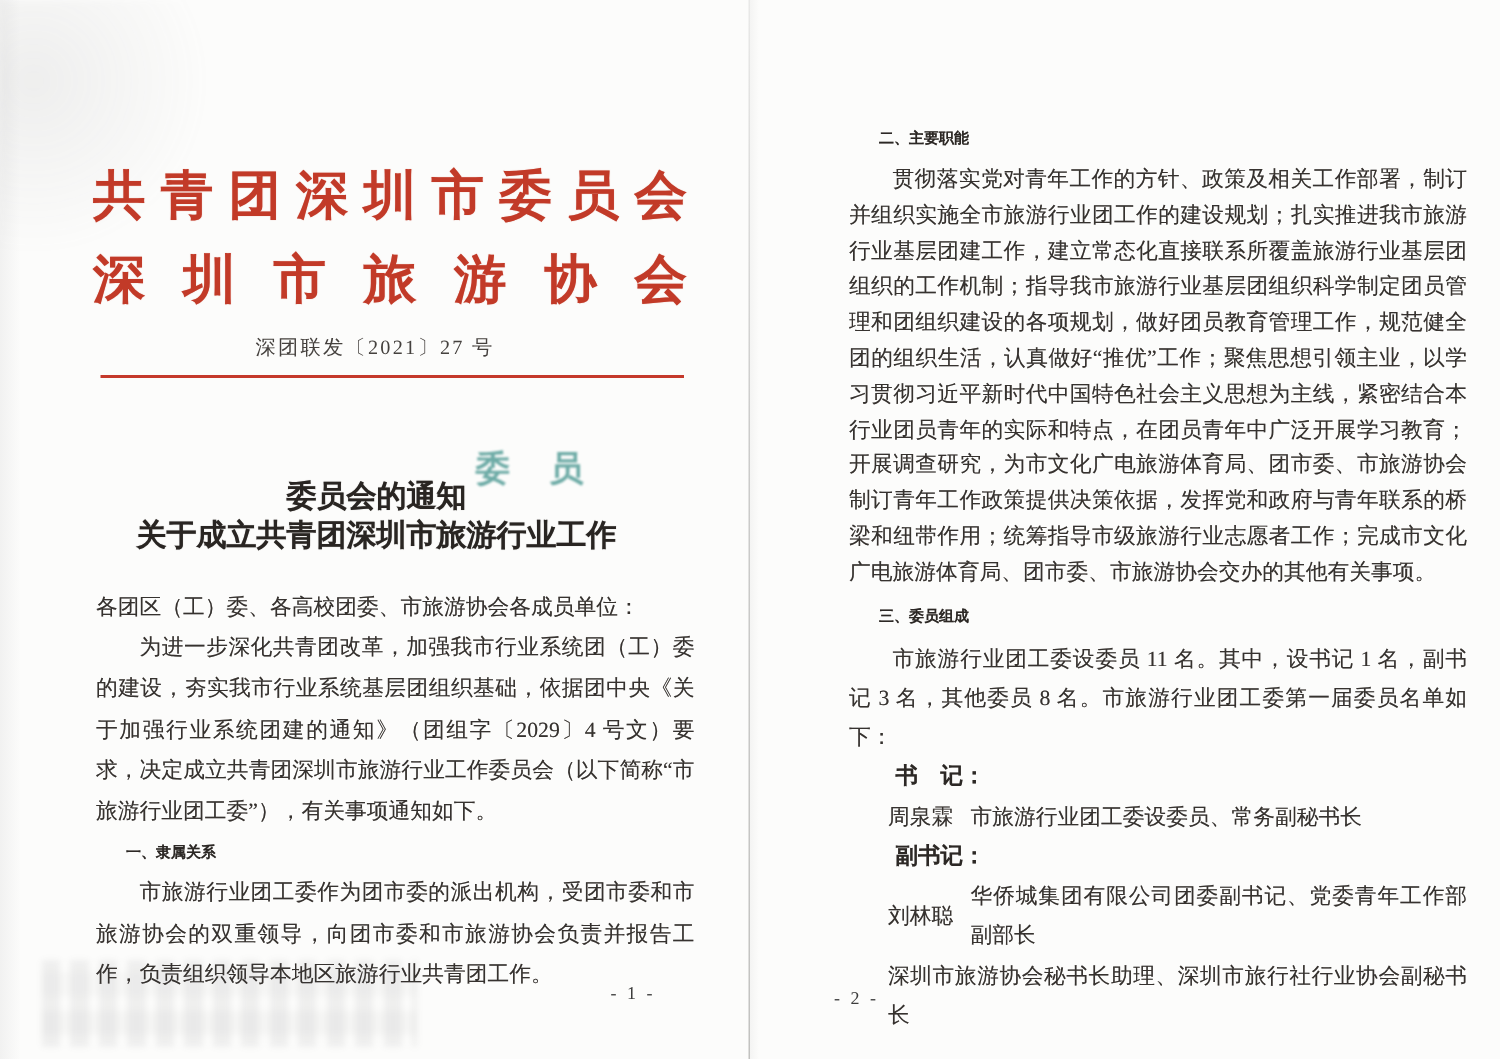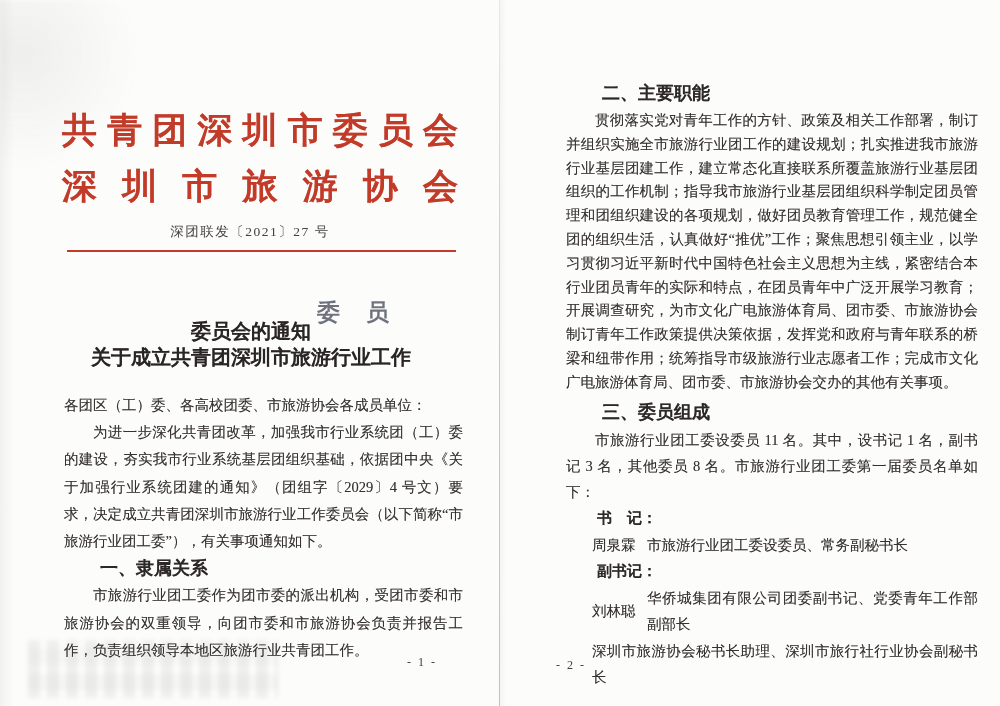--- a/index.html
+++ b/index.html
@@ -21,32 +21,32 @@
   .edge-shade{position:absolute;left:0;top:0;width:14px;height:706px;pointer-events:none;
     background:linear-gradient(90deg,rgba(100,100,105,.07),rgba(100,100,105,0));}
   .p1-header{position:absolute;top:106px;left:62px;width:396px;}
   .red-line{display:flex;justify-content:space-between;
     color:#c23a28;font-weight:bold;font-size:35px;line-height:50px;
     text-shadow:0 0 .6px rgba(194,58,40,.55);}
   .red-line+.red-line{margin-top:6px;}
   .doc-number{position:absolute;top:223px;left:0;width:500px;text-align:center;
     font-size:13.5px;color:#45413e;letter-spacing:1.5px;}
   .red-rule{position:absolute;top:250px;left:67px;width:389px;height:2px;background:#c5392b;}
-  .stamp-bleed{position:absolute;top:297px;left:317px;color:#0f172a;opacity:.6;
+  .stamp-bleed{position:absolute;top:297px;left:317px;color:#0f766e;opacity:.6;
     font-size:23px;font-weight:bold;letter-spacing:26px;filter:blur(.7px);white-space:nowrap;}
   .doc-title{position:absolute;top:318px;left:45px;width:412px;text-align:center;
     font-size:20px;font-weight:bold;color:#292522;line-height:26px;
     text-shadow:0 0 .5px rgba(40,36,32,.5);}
   .body1{position:absolute;top:392px;left:64px;width:399px;
     font-size:14.5px;line-height:27.2px;text-align:justify;
     text-shadow:0 0 .4px rgba(60,56,52,.45);}
   .indent{text-indent:2em;}
   .sec-heading{font-weight:bold;text-indent:2em;
     font-family:"Liberation Sans","DejaVu Sans",sans-serif;
-    font-size:18px;color:#2c2825;}
+    font-size:10px;color:#2c2825;}
   .pagenum{position:absolute;font-size:12px;color:#3c3c3c;letter-spacing:2px;white-space:nowrap;}
   #p1-num{top:655px;left:407px;}
   #p2-num{top:658px;left:56px;}
   .ghost-bleed{position:absolute;left:28px;top:640px;width:250px;height:58px;opacity:.5;
     pointer-events:none;filter:blur(2.2px);
     background:
       repeating-linear-gradient(90deg,rgba(90,90,95,.16) 0 12px,rgba(90,90,95,0) 12px 19px),
       linear-gradient(rgba(0,0,0,0) 0 8px,rgba(0,0,0,.04) 8px 24px,rgba(0,0,0,0) 24px 34px,rgba(0,0,0,.05) 34px 50px,rgba(0,0,0,0) 50px);}
   
   .body2{position:absolute;top:80px;left:66px;width:412px;

